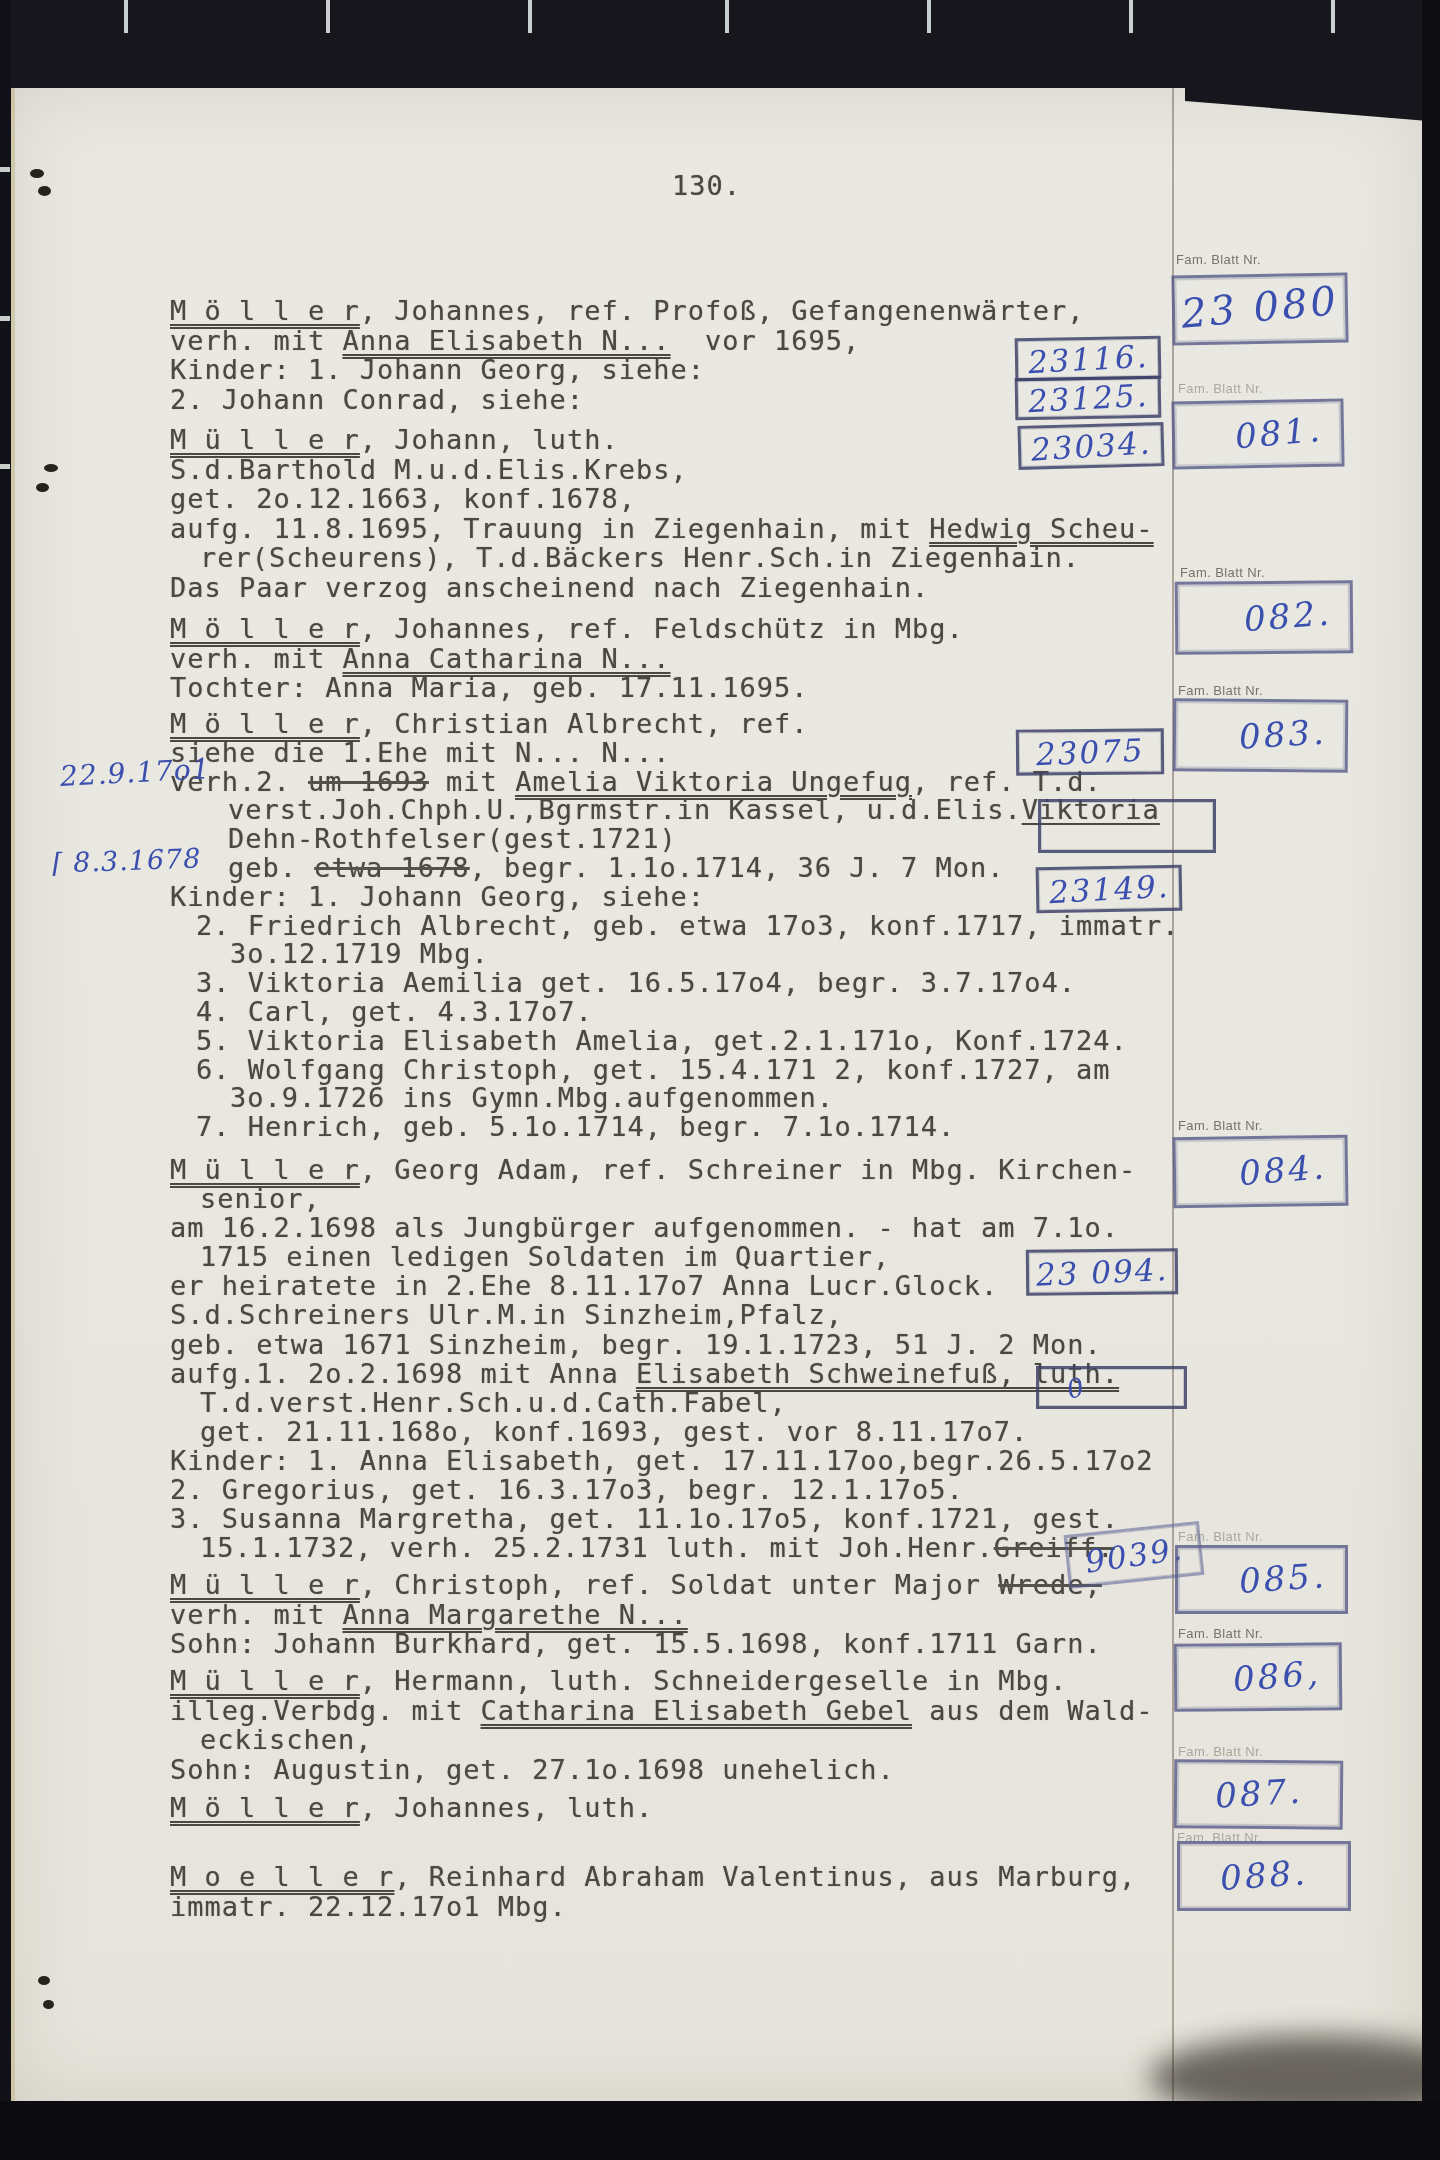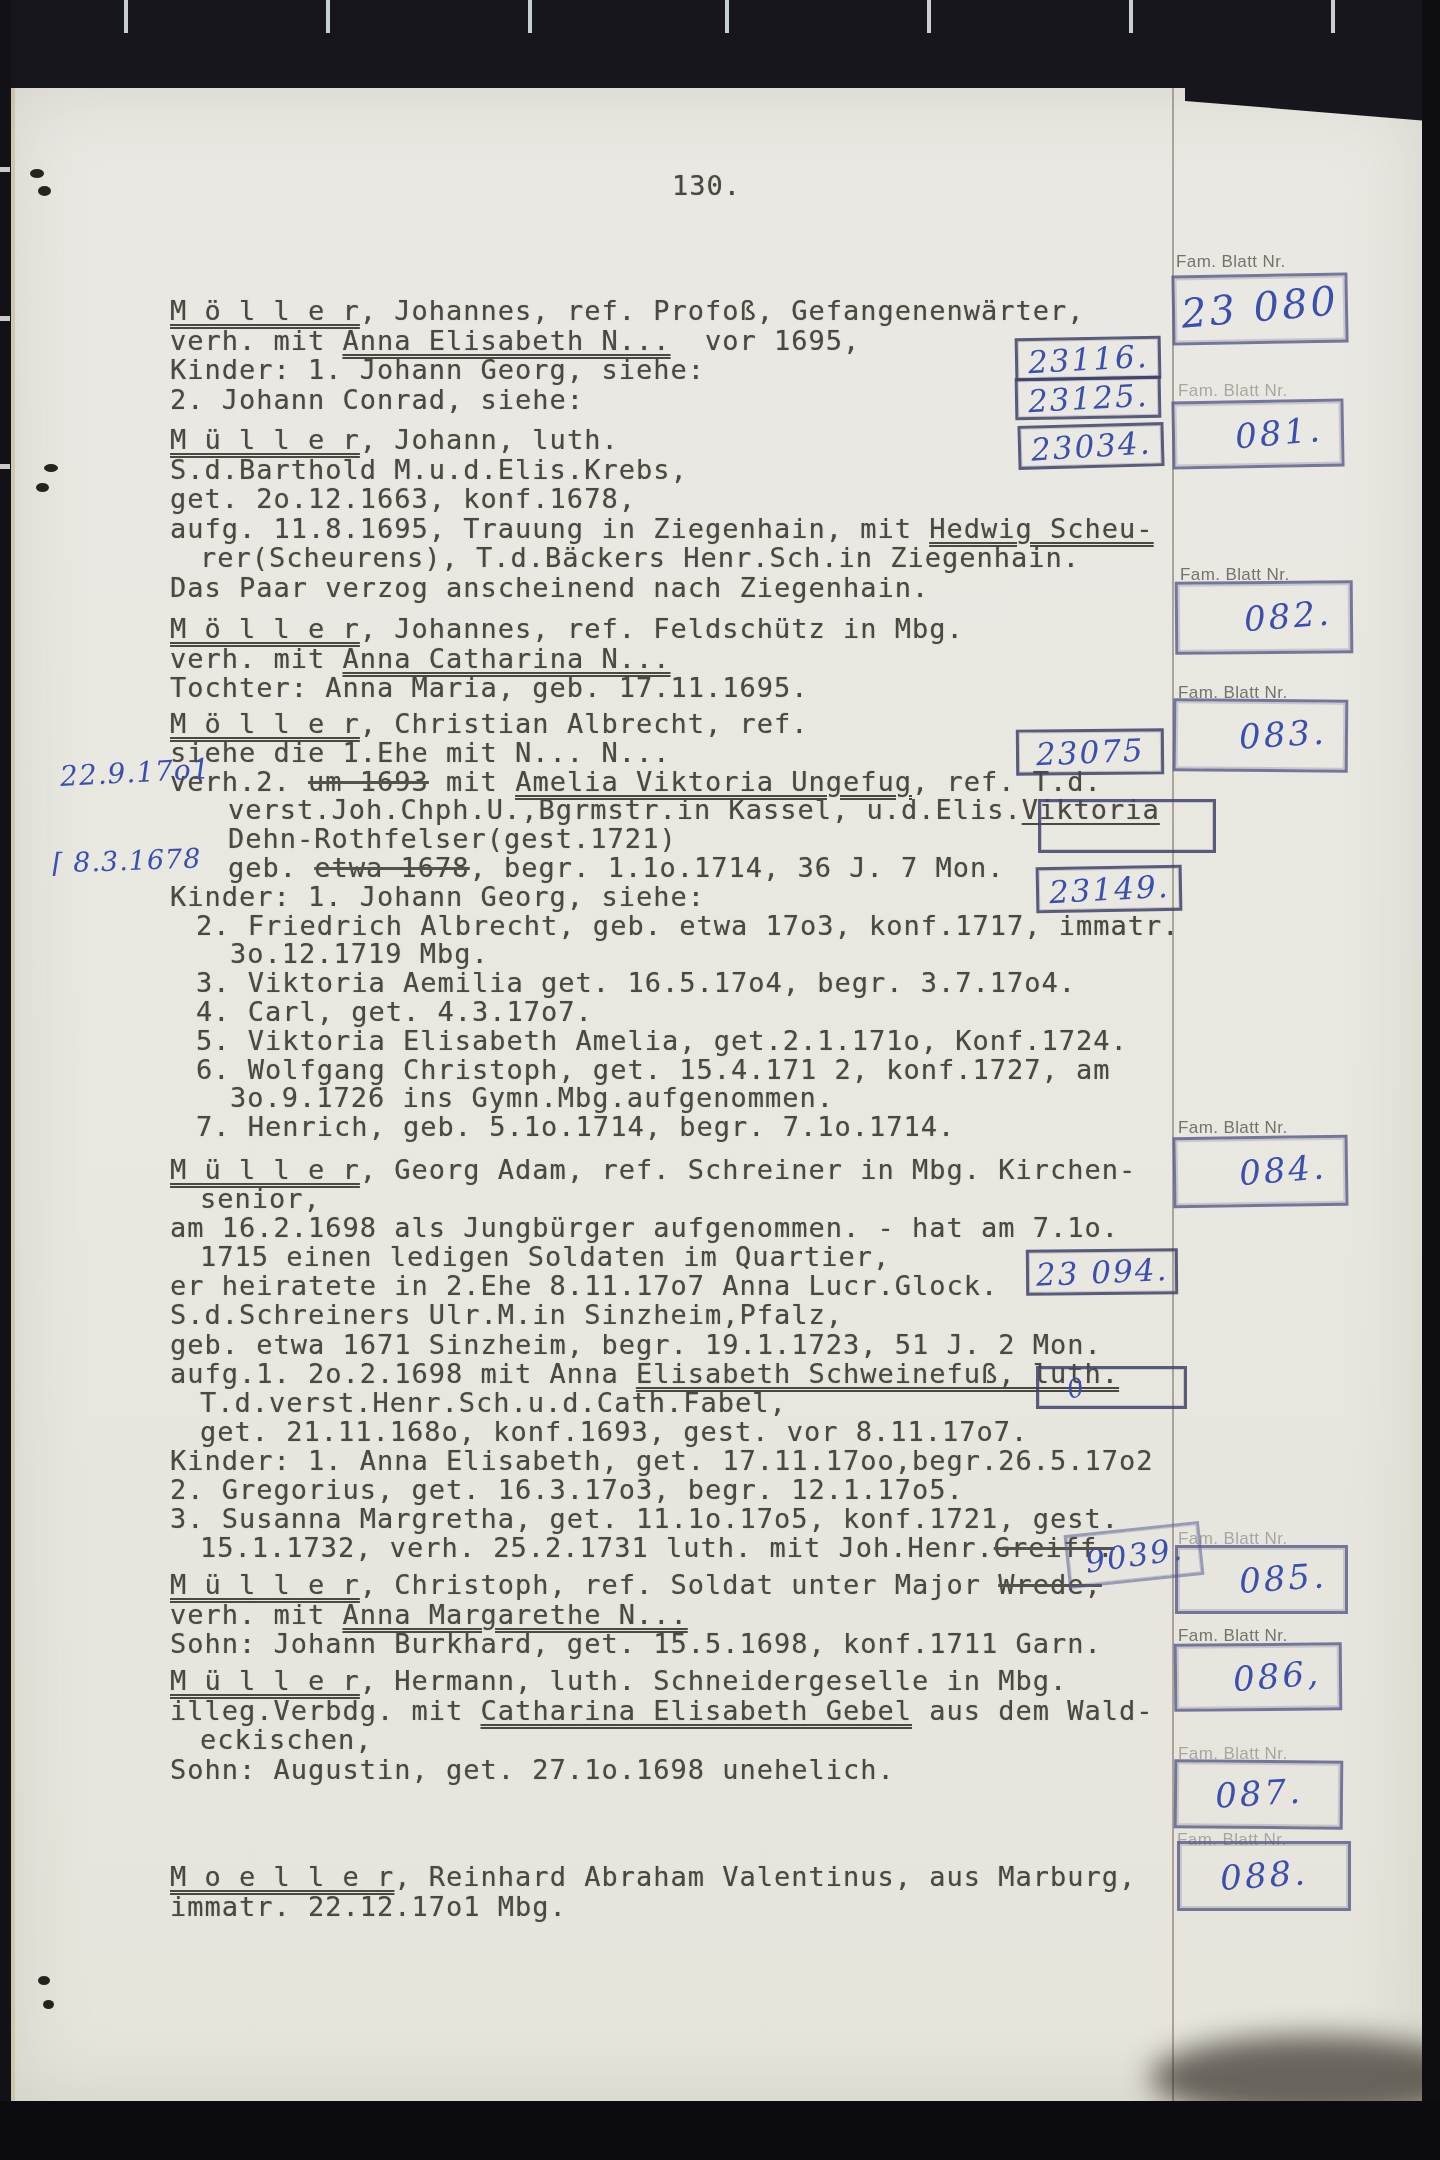--- a/index.html
+++ b/index.html
@@ -33,42 +33,42 @@
   .u{text-decoration:underline;text-decoration-thickness:1.5px;text-underline-offset:4px;}
   .st{text-decoration:line-through;text-decoration-thickness:2.5px;text-decoration-color:#55524b;margin-top:40px;}
   
   .hand{font-family:"DejaVu Serif",serif;font-style:italic;color:#3a4fae;}
   .margin-note{position:absolute;font-size:27px;letter-spacing:1px;white-space:pre;}
   
   .inline-stamp{position:absolute;border:3px solid rgba(62,66,105,.85);
                 box-shadow:inset 0 0 0 1px rgba(90,95,140,.25);display:flex;align-items:center;justify-content:center;}
   .inline-stamp.lightbox{border-color:rgba(85,92,150,.55);}
   .inline-val{font-size:31px;letter-spacing:2px;transform:rotate(-2deg);}
-  .fam-stamp-label{position:absolute;font-size:17px;letter-spacing:.4px;color:#75746b;}
+  .fam-stamp-label{position:absolute;font-size:13px;letter-spacing:.4px;color:#75746b;}
   .fam-box{position:absolute;border:3.5px solid rgba(86,90,135,.8);
            box-shadow:inset 0 0 0 2px rgba(110,115,155,.28);}
   .fam-val{position:absolute;font-size:34px;letter-spacing:3px;white-space:nowrap;}
   .faded{opacity:.55;}
 </style>
 </head>
 <body>
 
 <div id="stage">
   <div class="paper"></div>
   <div class="margin-rule"></div>
   <div class="page-number">130.</div>
   <div id="text-layer">
       <div class="entry" style="top: 296px;"><div class="tline" style="line-height: 29.5px; height: 29.5px; padding-left: 0px;"><span class="uu">M ö l l e r</span><span>, Johannes, ref. Profoß, Gefangenenwärter,</span></div><div class="tline" style="line-height: 29.5px; height: 29.5px; padding-left: 0px;"><span>verh. mit </span><span class="uu">Anna Elisabeth N...</span><span>  vor 1695,</span></div><div class="tline" style="line-height: 29.5px; height: 29.5px; padding-left: 0px;"><span>Kinder: 1. Johann Georg, siehe:</span></div><div class="tline" style="line-height: 29.5px; height: 29.5px; padding-left: 0px;"><span>2. Johann Conrad, siehe:</span></div></div>
       <div class="entry" style="top: 425px;"><div class="tline" style="line-height: 29.5px; height: 29.5px; padding-left: 0px;"><span class="uu">M ü l l e r</span><span>, Johann, luth.</span></div><div class="tline" style="line-height: 29.5px; height: 29.5px; padding-left: 0px;"><span>S.d.Barthold M.u.d.Elis.Krebs,</span></div><div class="tline" style="line-height: 29.5px; height: 29.5px; padding-left: 0px;"><span>get. 2o.12.1663, konf.1678,</span></div><div class="tline" style="line-height: 29.5px; height: 29.5px; padding-left: 0px;"><span>aufg. 11.8.1695, Trauung in Ziegenhain, mit </span><span class="uu">Hedwig Scheu-</span></div><div class="tline" style="line-height: 29.5px; height: 29.5px; padding-left: 30px;"><span>rer(Scheurens), T.d.Bäckers Henr.Sch.in Ziegenhain.</span></div><div class="tline" style="line-height: 29.5px; height: 29.5px; padding-left: 0px;"><span>Das Paar verzog anscheinend nach Ziegenhain.</span></div></div>
       <div class="entry" style="top: 614px;"><div class="tline" style="line-height: 29.5px; height: 29.5px; padding-left: 0px;"><span class="uu">M ö l l e r</span><span>, Johannes, ref. Feldschütz in Mbg.</span></div><div class="tline" style="line-height: 29.5px; height: 29.5px; padding-left: 0px;"><span>verh. mit </span><span class="uu">Anna Catharina N...</span></div><div class="tline" style="line-height: 29.5px; height: 29.5px; padding-left: 0px;"><span>Tochter: Anna Maria, geb. 17.11.1695.</span></div></div>
       <div class="entry" style="top: 710px;"><div class="tline" style="line-height: 28.8px; height: 28.8px; padding-left: 0px;"><span class="uu">M ö l l e r</span><span>, Christian Albrecht, ref.</span></div><div class="tline" style="line-height: 28.8px; height: 28.8px; padding-left: 0px;"><span>siehe die 1.Ehe mit N... N...</span></div><div class="tline" style="line-height: 28.8px; height: 28.8px; padding-left: 0px;"><span>verh.2. </span><span class="st">um 1693</span><span> mit </span><span class="uu">Amelia Viktoria Ungefug</span><span>, ref. T.d.</span></div><div class="tline" style="line-height: 28.8px; height: 28.8px; padding-left: 58px;"><span>verst.Joh.Chph.U.,Bgrmstr.in Kassel, u.d.Elis.</span><span class="u">Viktoria</span></div><div class="tline" style="line-height: 28.8px; height: 28.8px; padding-left: 58px;"><span>Dehn-Rothfelser(gest.1721)</span></div><div class="tline" style="line-height: 28.8px; height: 28.8px; padding-left: 58px;"><span>geb. </span><span class="st">etwa 1678</span><span>, begr. 1.1o.1714, 36 J. 7 Mon.</span></div><div class="tline" style="line-height: 28.8px; height: 28.8px; padding-left: 0px;"><span>Kinder: 1. Johann Georg, siehe:</span></div><div class="tline" style="line-height: 28.8px; height: 28.8px; padding-left: 26px;"><span>2. Friedrich Albrecht, geb. etwa 17o3, konf.1717, immatr.</span></div><div class="tline" style="line-height: 28.8px; height: 28.8px; padding-left: 60px;"><span>3o.12.1719 Mbg.</span></div><div class="tline" style="line-height: 28.8px; height: 28.8px; padding-left: 26px;"><span>3. Viktoria Aemilia get. 16.5.17o4, begr. 3.7.17o4.</span></div><div class="tline" style="line-height: 28.8px; height: 28.8px; padding-left: 26px;"><span>4. Carl, get. 4.3.17o7.</span></div><div class="tline" style="line-height: 28.8px; height: 28.8px; padding-left: 26px;"><span>5. Viktoria Elisabeth Amelia, get.2.1.171o, Konf.1724.</span></div><div class="tline" style="line-height: 28.8px; height: 28.8px; padding-left: 26px;"><span>6. Wolfgang Christoph, get. 15.4.171 2, konf.1727, am</span></div><div class="tline" style="line-height: 28.8px; height: 28.8px; padding-left: 60px;"><span>3o.9.1726 ins Gymn.Mbg.aufgenommen.</span></div><div class="tline" style="line-height: 28.8px; height: 28.8px; padding-left: 26px;"><span>7. Henrich, geb. 5.1o.1714, begr. 7.1o.1714.</span></div></div>
       <div class="entry" style="top: 1155px;"><div class="tline" style="line-height: 29.1px; height: 29.1px; padding-left: 0px;"><span class="uu">M ü l l e r</span><span>, Georg Adam, ref. Schreiner in Mbg. Kirchen-</span></div><div class="tline" style="line-height: 29.1px; height: 29.1px; padding-left: 30px;"><span>senior,</span></div><div class="tline" style="line-height: 29.1px; height: 29.1px; padding-left: 0px;"><span>am 16.2.1698 als Jungbürger aufgenommen. - hat am 7.1o.</span></div><div class="tline" style="line-height: 29.1px; height: 29.1px; padding-left: 30px;"><span>1715 einen ledigen Soldaten im Quartier,</span></div><div class="tline" style="line-height: 29.1px; height: 29.1px; padding-left: 0px;"><span>er heiratete in 2.Ehe 8.11.17o7 Anna Lucr.Glock.</span></div><div class="tline" style="line-height: 29.1px; height: 29.1px; padding-left: 0px;"><span>S.d.Schreiners Ulr.M.in Sinzheim,Pfalz,</span></div><div class="tline" style="line-height: 29.1px; height: 29.1px; padding-left: 0px;"><span>geb. etwa 1671 Sinzheim, begr. 19.1.1723, 51 J. 2 Mon.</span></div><div class="tline" style="line-height: 29.1px; height: 29.1px; padding-left: 0px;"><span>aufg.1. 2o.2.1698 mit Anna </span><span class="uu">Elisabeth Schweinefuß, luth.</span></div><div class="tline" style="line-height: 29.1px; height: 29.1px; padding-left: 30px;"><span>T.d.verst.Henr.Sch.u.d.Cath.Fabel,</span></div><div class="tline" style="line-height: 29.1px; height: 29.1px; padding-left: 30px;"><span>get. 21.11.168o, konf.1693, gest. vor 8.11.17o7.</span></div><div class="tline" style="line-height: 29.1px; height: 29.1px; padding-left: 0px;"><span>Kinder: 1. Anna Elisabeth, get. 17.11.17oo,begr.26.5.17o2</span></div><div class="tline" style="line-height: 29.1px; height: 29.1px; padding-left: 0px;"><span>2. Gregorius, get. 16.3.17o3, begr. 12.1.17o5.</span></div><div class="tline" style="line-height: 29.1px; height: 29.1px; padding-left: 0px;"><span>3. Susanna Margretha, get. 11.1o.17o5, konf.1721, gest.</span></div><div class="tline" style="line-height: 29.1px; height: 29.1px; padding-left: 30px;"><span>15.1.1732, verh. 25.2.1731 luth. mit Joh.Henr.</span><span class="st">Greiff.</span></div></div>
       <div class="entry" style="top: 1570px;"><div class="tline" style="line-height: 29.5px; height: 29.5px; padding-left: 0px;"><span class="uu">M ü l l e r</span><span>, Christoph, ref. Soldat unter Major </span><span class="st">Wrede,</span></div><div class="tline" style="line-height: 29.5px; height: 29.5px; padding-left: 0px;"><span>verh. mit </span><span class="uu">Anna Margarethe N...</span></div><div class="tline" style="line-height: 29.5px; height: 29.5px; padding-left: 0px;"><span>Sohn: Johann Burkhard, get. 15.5.1698, konf.1711 Garn.</span></div></div>
       <div class="entry" style="top: 1666px;"><div class="tline" style="line-height: 29.5px; height: 29.5px; padding-left: 0px;"><span class="uu">M ü l l e r</span><span>, Hermann, luth. Schneidergeselle in Mbg.</span></div><div class="tline" style="line-height: 29.5px; height: 29.5px; padding-left: 0px;"><span>illeg.Verbdg. mit </span><span class="uu">Catharina Elisabeth Gebel</span><span> aus dem Wald-</span></div><div class="tline" style="line-height: 29.5px; height: 29.5px; padding-left: 30px;"><span>eckischen,</span></div><div class="tline" style="line-height: 29.5px; height: 29.5px; padding-left: 0px;"><span>Sohn: Augustin, get. 27.1o.1698 unehelich.</span></div></div>
-      <div class="entry" style="top: 1793px;"></div>
+      <div class="entry" style="top: 1793px;"><div class="tline" style="line-height: 29.5px; height: 29.5px; padding-left: 0px;"><span class="uu">M ö l l e r</span><span>, Johannes, luth.</span></div></div>
       <div class="entry" style="top: 1862px;"><div class="tline" style="line-height: 29.5px; height: 29.5px; padding-left: 0px;"><span class="uu">M o e l l e r</span><span>, Reinhard Abraham Valentinus, aus Marburg,</span></div><div class="tline" style="line-height: 29.5px; height: 29.5px; padding-left: 0px;"><span>immatr. 22.12.17o1 Mbg.</span></div></div>
     </div>
   <div id="stamp-layer">
       <div class="inline-stamp" style="left: 1015px; top: 337px; width: 140px; height: 37px; transform: rotate(-1deg);">
         <span class="hand inline-val">23116.</span>
       </div>
       <div class="inline-stamp" style="left: 1015px; top: 377px; width: 140px; height: 36px; transform: rotate(-1deg);">
         <span class="hand inline-val">23125.</span>
       </div>
       <div class="inline-stamp" style="left: 1018px; top: 424px; width: 140px; height: 38px; transform: rotate(-1.5deg);">

